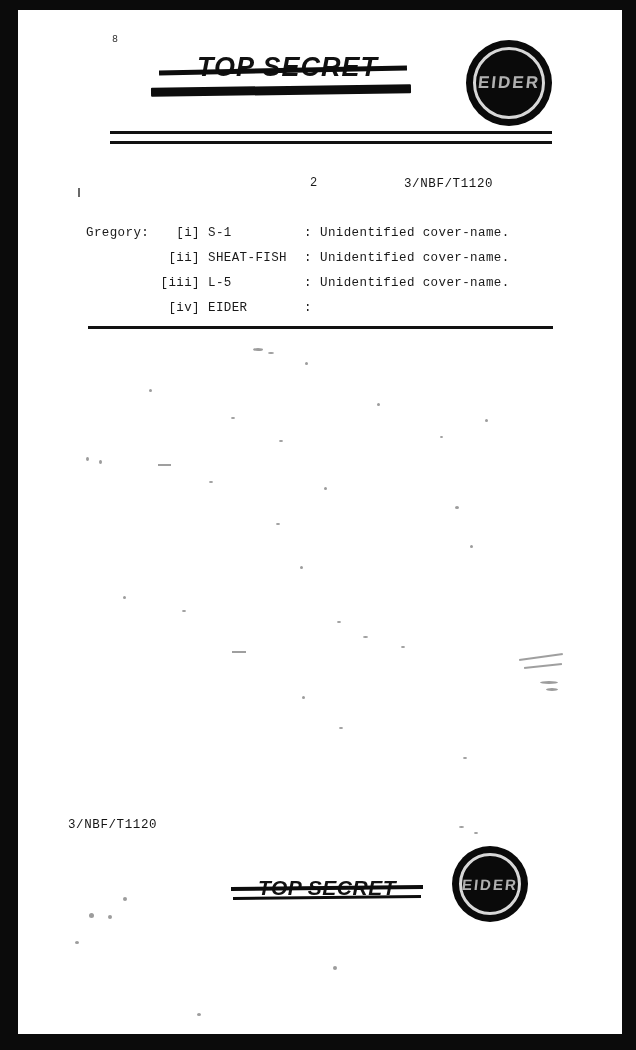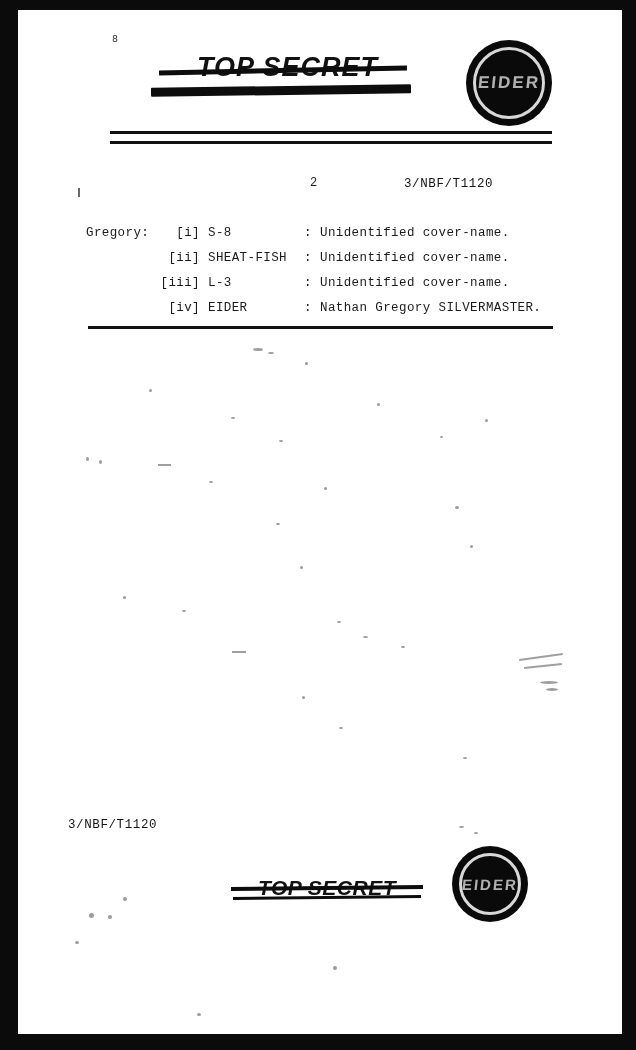--- a/index.html
+++ b/index.html
@@ -275,44 +275,43 @@
 
   <div class="tick-left"></div>
 
   <div class="pageno">2</div>
   <div class="refno-top">3/NBF/T1120</div>
 
   <div class="comments">
     <div class="row">
       <span class="c-label">Gregory:</span>
       <span class="c-num">[i]</span>
-      <span class="c-name">S-8</span>
+      <span class="c-name">S-1</span>
       <span class="c-colon">:</span>
       <span class="c-text">Unidentified cover-name.</span>
     </div>
     <div class="row">
       <span class="c-label"></span>
       <span class="c-num">[ii]</span>
       <span class="c-name">SHEAT-FISH</span>
       <span class="c-colon">:</span>
       <span class="c-text">Unidentified cover-name.</span>
     </div>
     <div class="row">
       <span class="c-label"></span>
       <span class="c-num">[iii]</span>
-      <span class="c-name">L-3</span>
+      <span class="c-name">L-5</span>
       <span class="c-colon">:</span>
       <span class="c-text">Unidentified cover-name.</span>
     </div>
     <div class="row">
       <span class="c-label"></span>
       <span class="c-num">[iv]</span>
       <span class="c-name">EIDER</span>
       <span class="c-colon">:</span>
-      <span class="c-text">Nathan Gregory SILVERMASTER.</span>
     </div>
   </div>
 
   <div class="rule rule-mid"></div>
 
   <div class="refno-bottom">3/NBF/T1120</div>
 
   <div class="bottom-stamp">
     <div class="txt">TOP SECRET</div>
     <div class="b-strike-a"></div>

